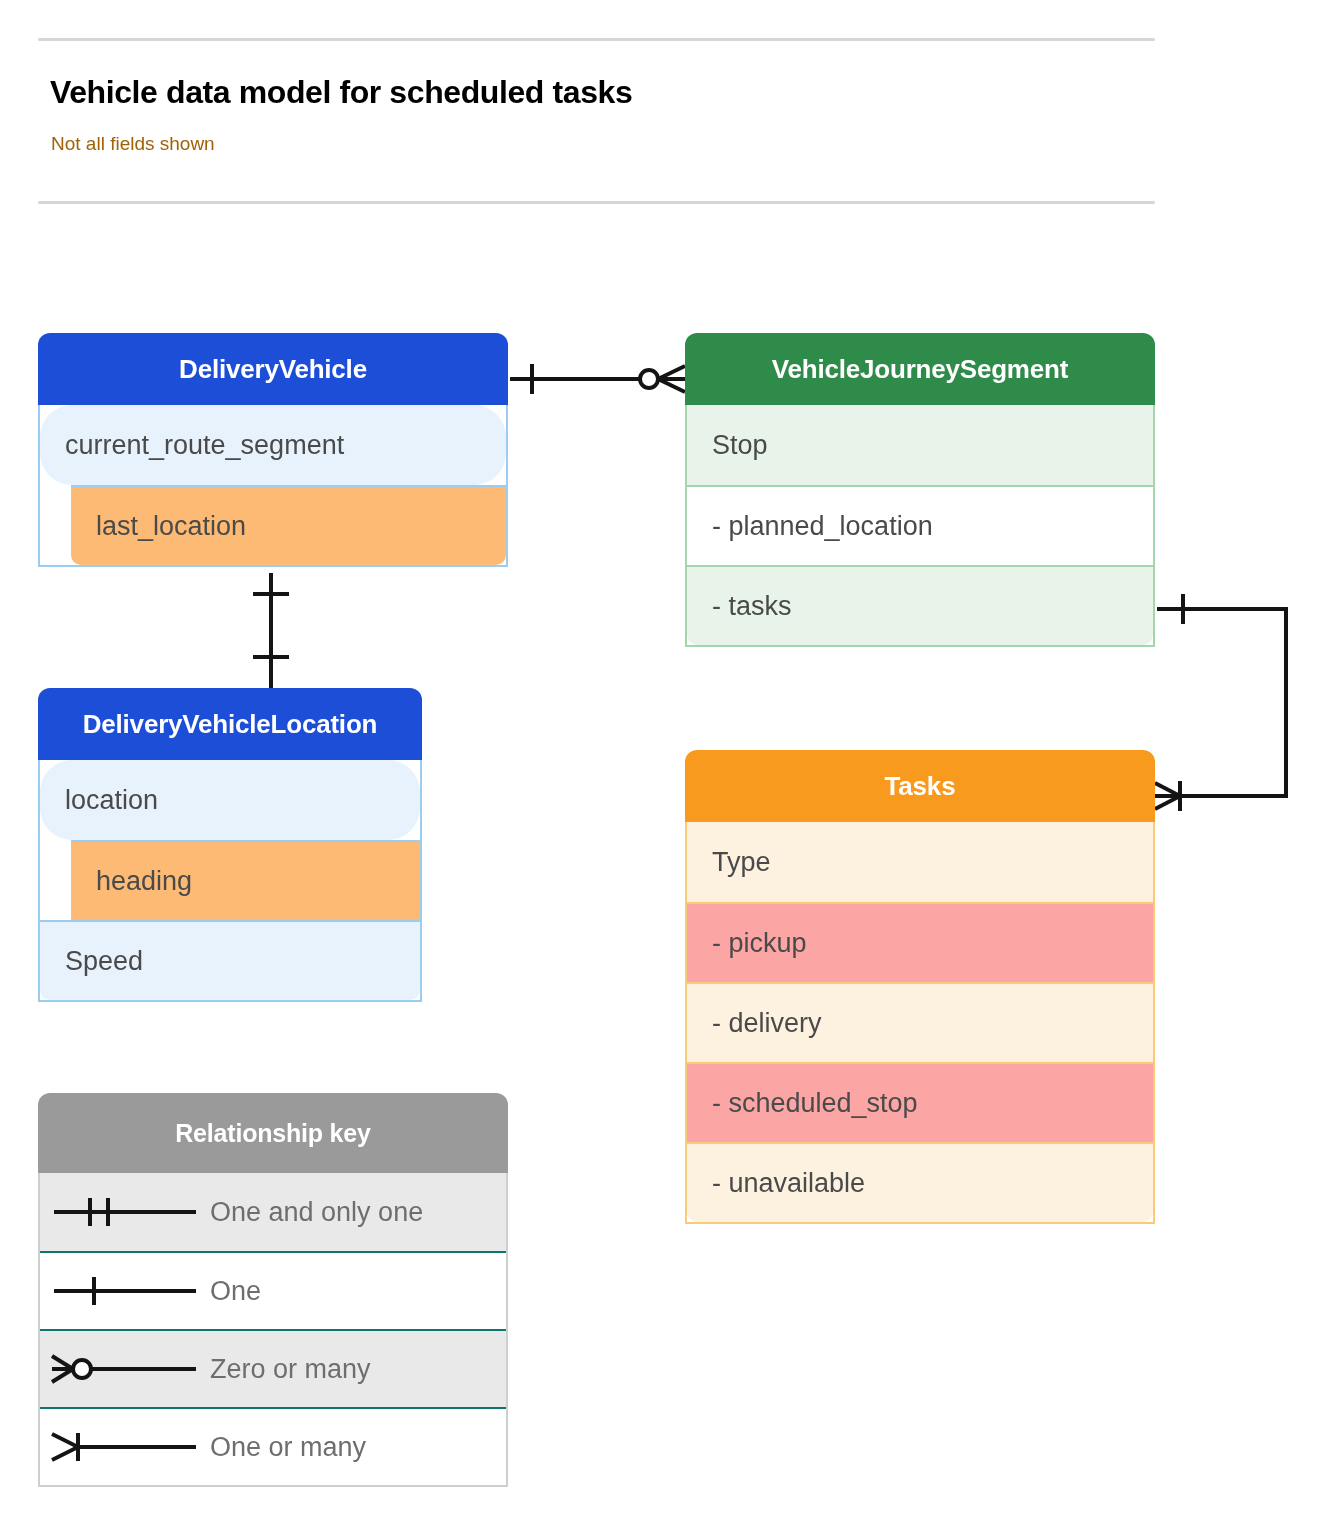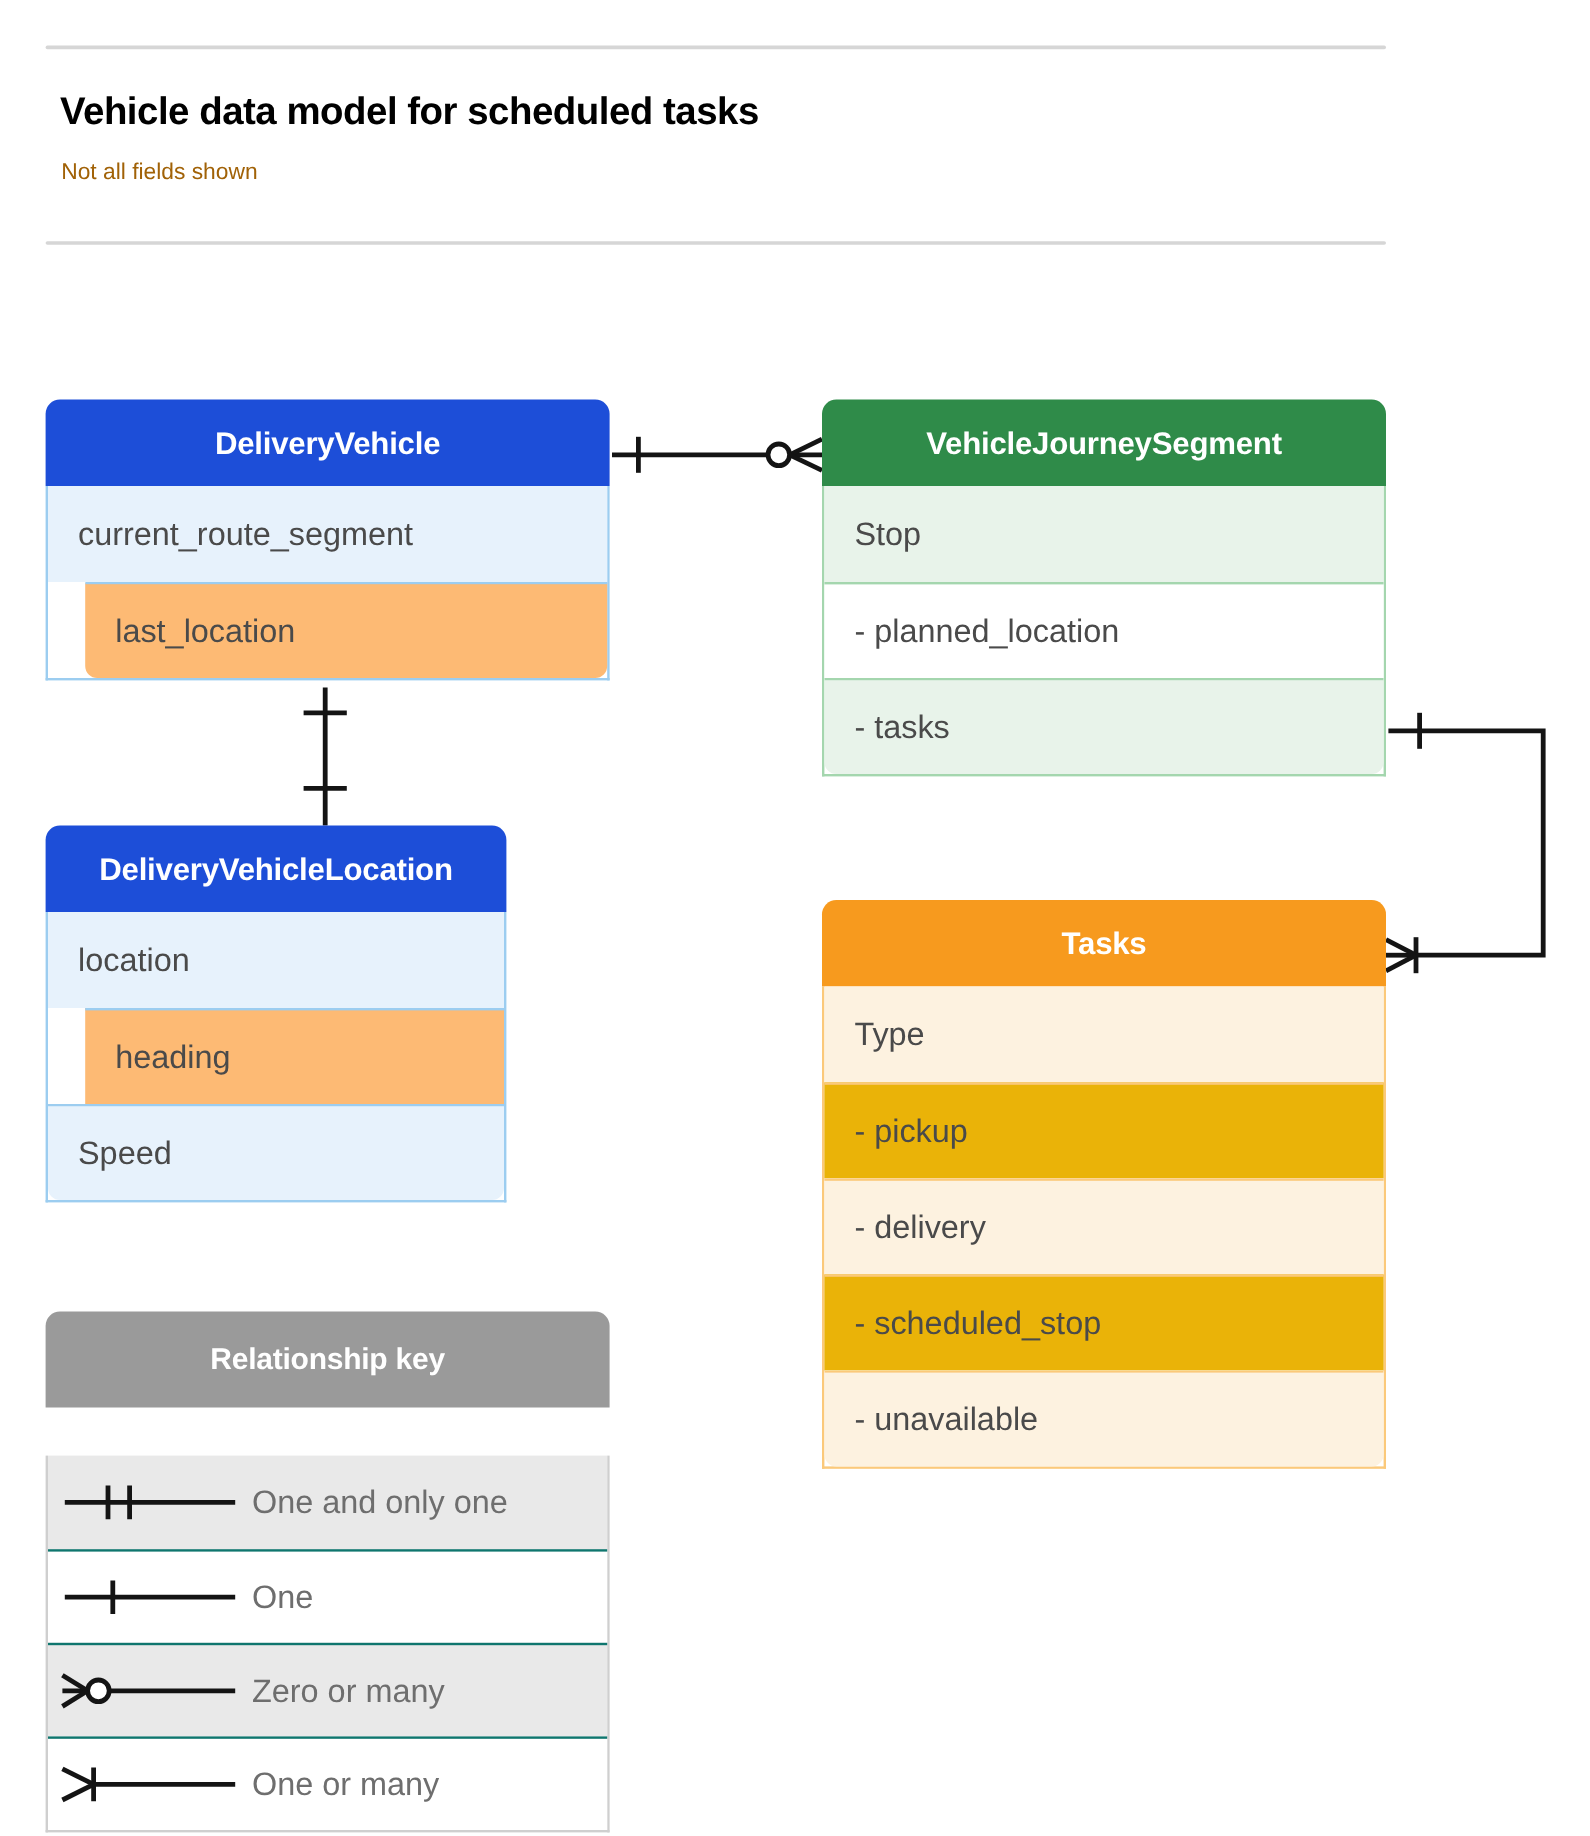--- a/index.html
+++ b/index.html
@@ -79,36 +79,36 @@
   }
   .entity-row:first-child { border-top: none; }
   .entity-rows > .entity-row:last-child {
     border-radius: 0 0 10px 10px;
   }
 
   
   .e-blue .entity-header { background: #1d4ed8; }
   .e-blue .entity-rows   { border-color: #9ccdf0; }
   .e-blue .entity-row    { border-top-color: #9ccdf0; }
-  .e-blue .row-alt       { background: #e7f2fc; }
+  .e-blue .row-alt       { background: #e7f2fc; border-radius: 32px; }
   .e-blue .row-plain     { background: #fdba74; margin-left: 31px; }
 
   
   .e-green .entity-header { background: #2f8b49; }
   .e-green .entity-rows   { border-color: #a4d6ae; }
   .e-green .entity-row    { border-top-color: #a4d6ae; }
   .e-green .row-alt       { background: #e8f3ea; }
   .e-green .row-plain     { background: #ffffff; }
 
   
   .e-orange .entity-header { background: #f79a1e; }
   .e-orange .entity-rows   { border-color: #fbc97a; }
   .e-orange .entity-row    { border-top-color: #fbc97a; }
   .e-orange .row-alt       { background: #fdf2e0; }
-  .e-orange .row-plain     { background: #eab308; }
+  .e-orange .row-plain     { background: #fca5a5; }
 
   
   .e-gray .entity-header { background: #9a9a9a; }
   .e-gray .entity-rows   { border-color: #cfcfcf; }
   .e-gray .row-alt       { background: #e9e9e9; }
   .e-gray .row-plain     { background: #ffffff; }
 
   
   #entity-delivery-vehicle          { left: 38px;  top: 333px;  width: 470px; }
   #entity-vehicle-journey-segment   { left: 685px; top: 333px;  width: 470px; }
@@ -120,21 +120,21 @@
   #legend-box .entity-header { height: 80px; font-size: 25px; }
   .legend-row {
     height: 78px;
     display: flex;
     align-items: center;
     padding-left: 0;
     border-top: 2px solid #0f766e;
     font-size: 27px;
     color: #6e6e6e;
   }
-  .legend-row:first-child { border-top: none; margin-top: 40px; }
+  .legend-row:first-child { border-top: none; }
   .legend-sym {
     width: 170px;
     flex: 0 0 170px;
     display: flex;
     align-items: center;
     justify-content: center;
   }
   .legend-label { white-space: nowrap; }
 
   

